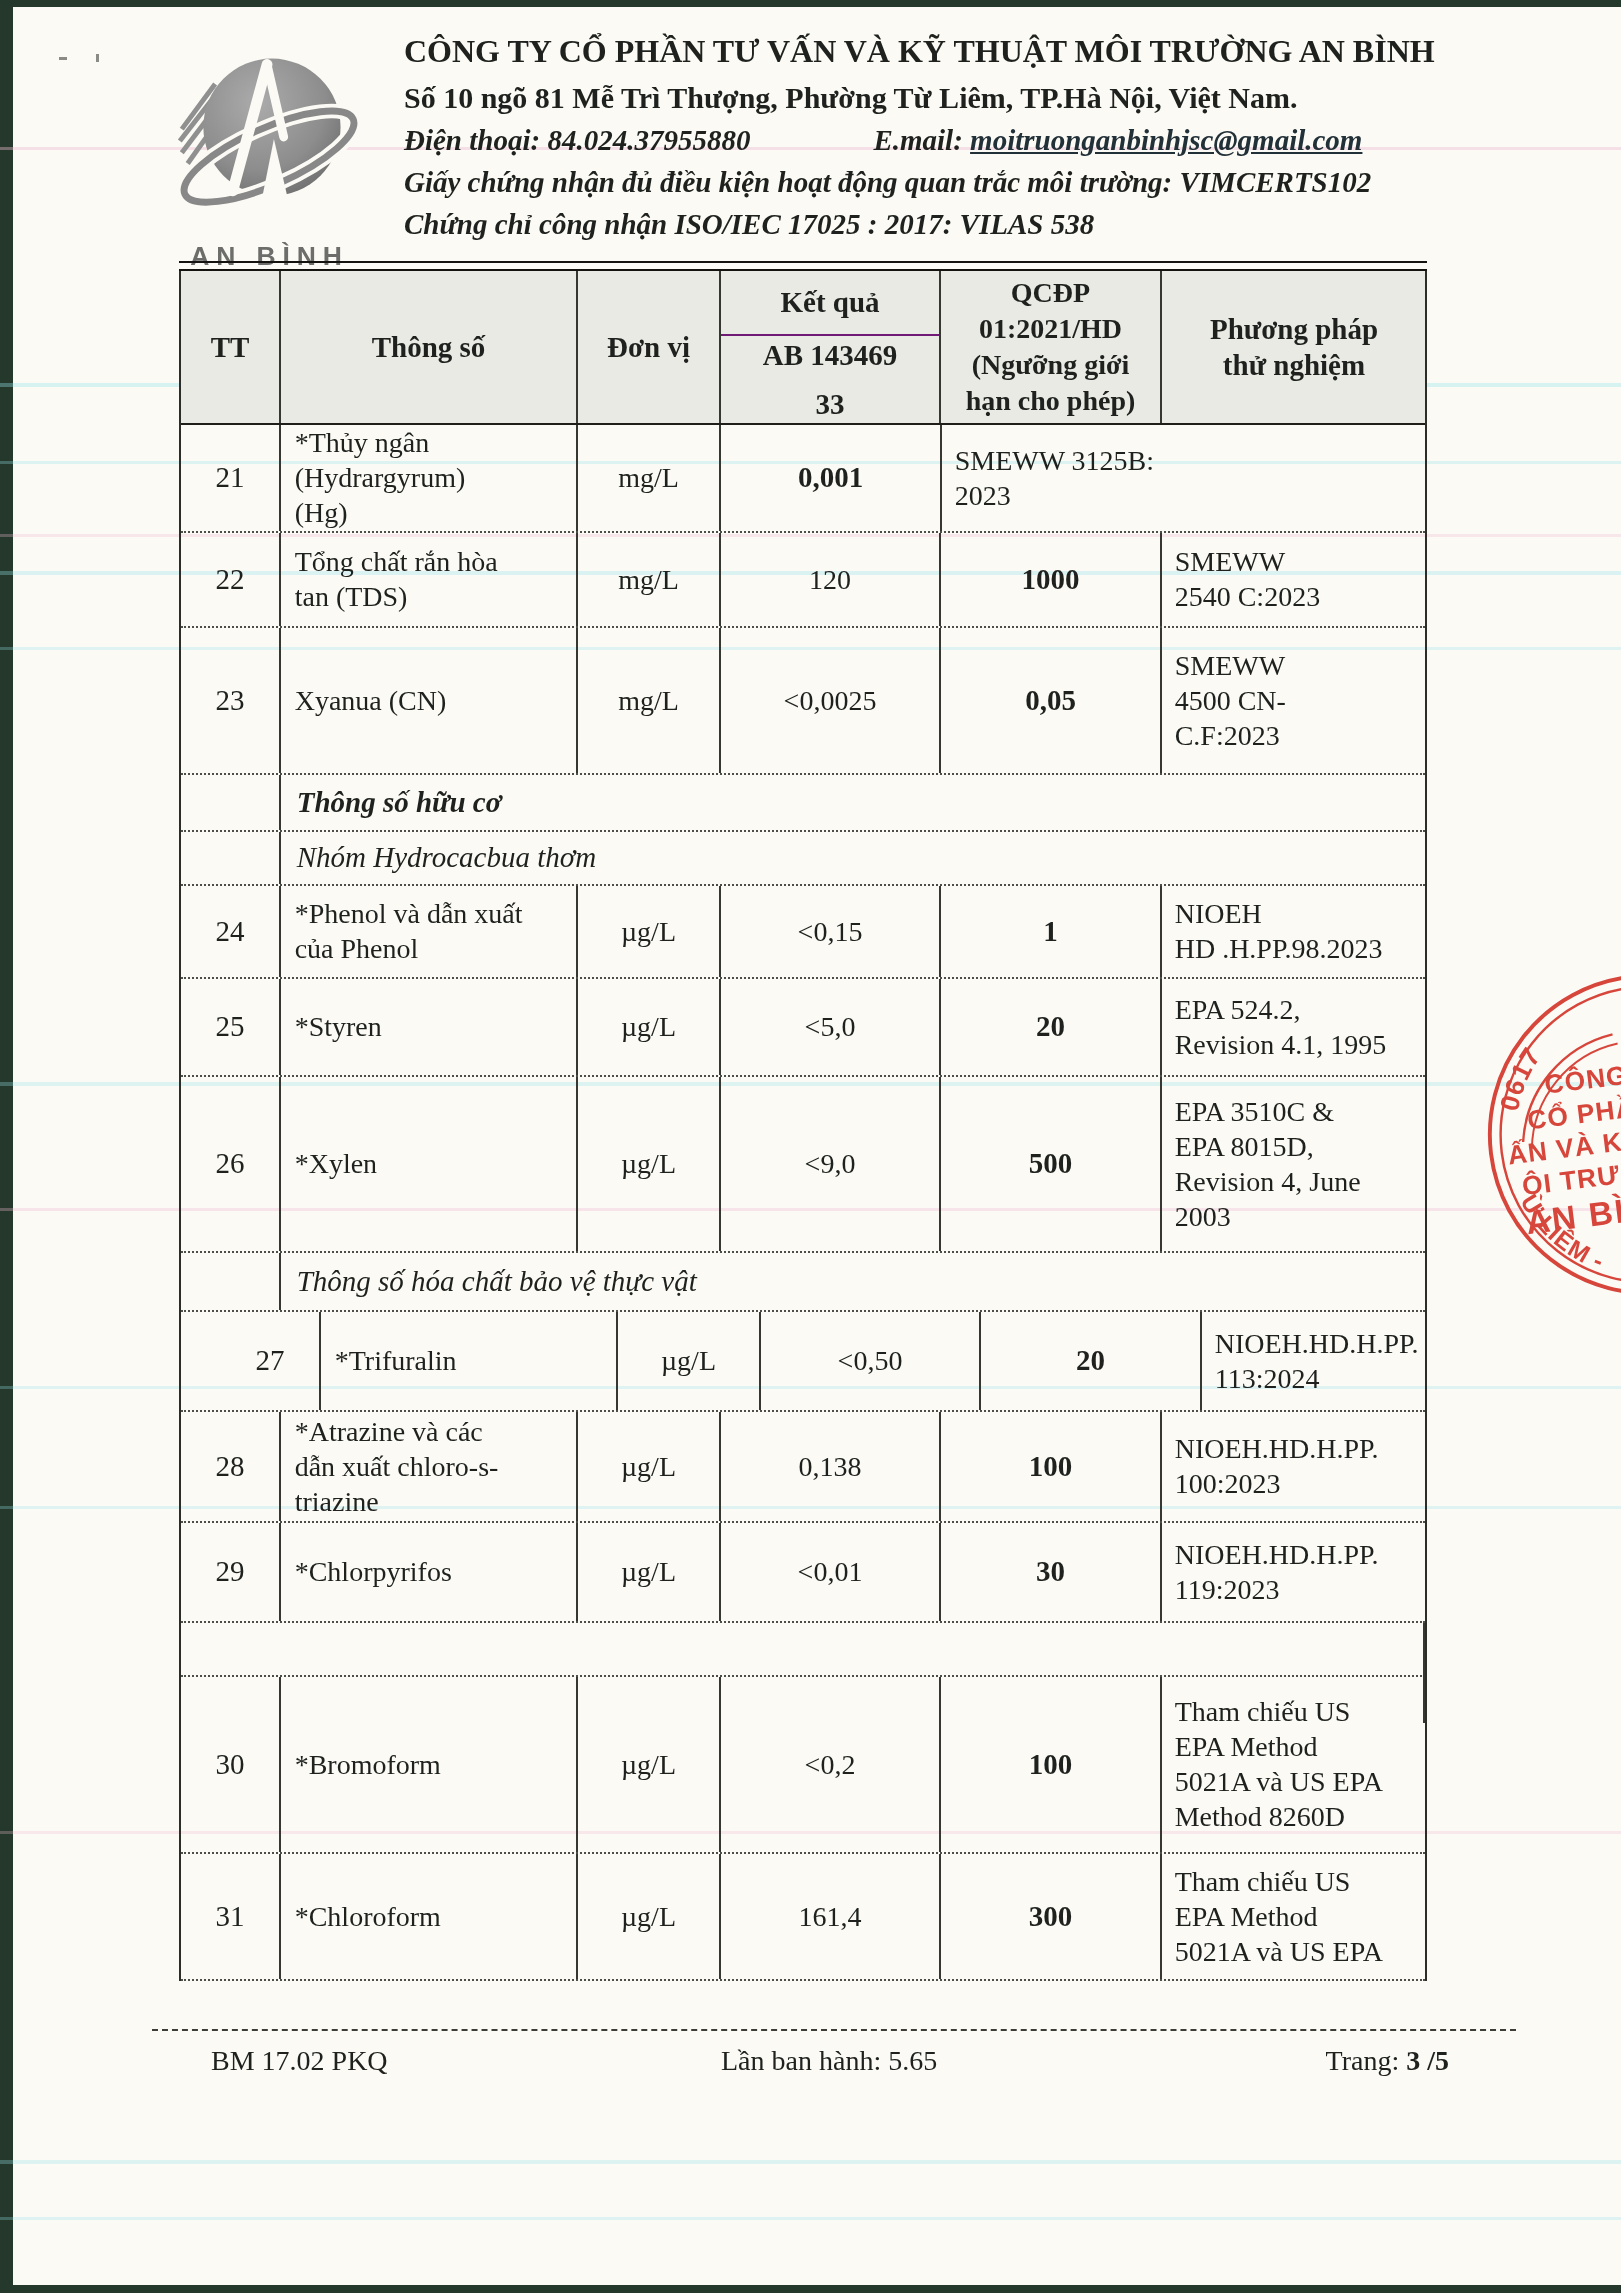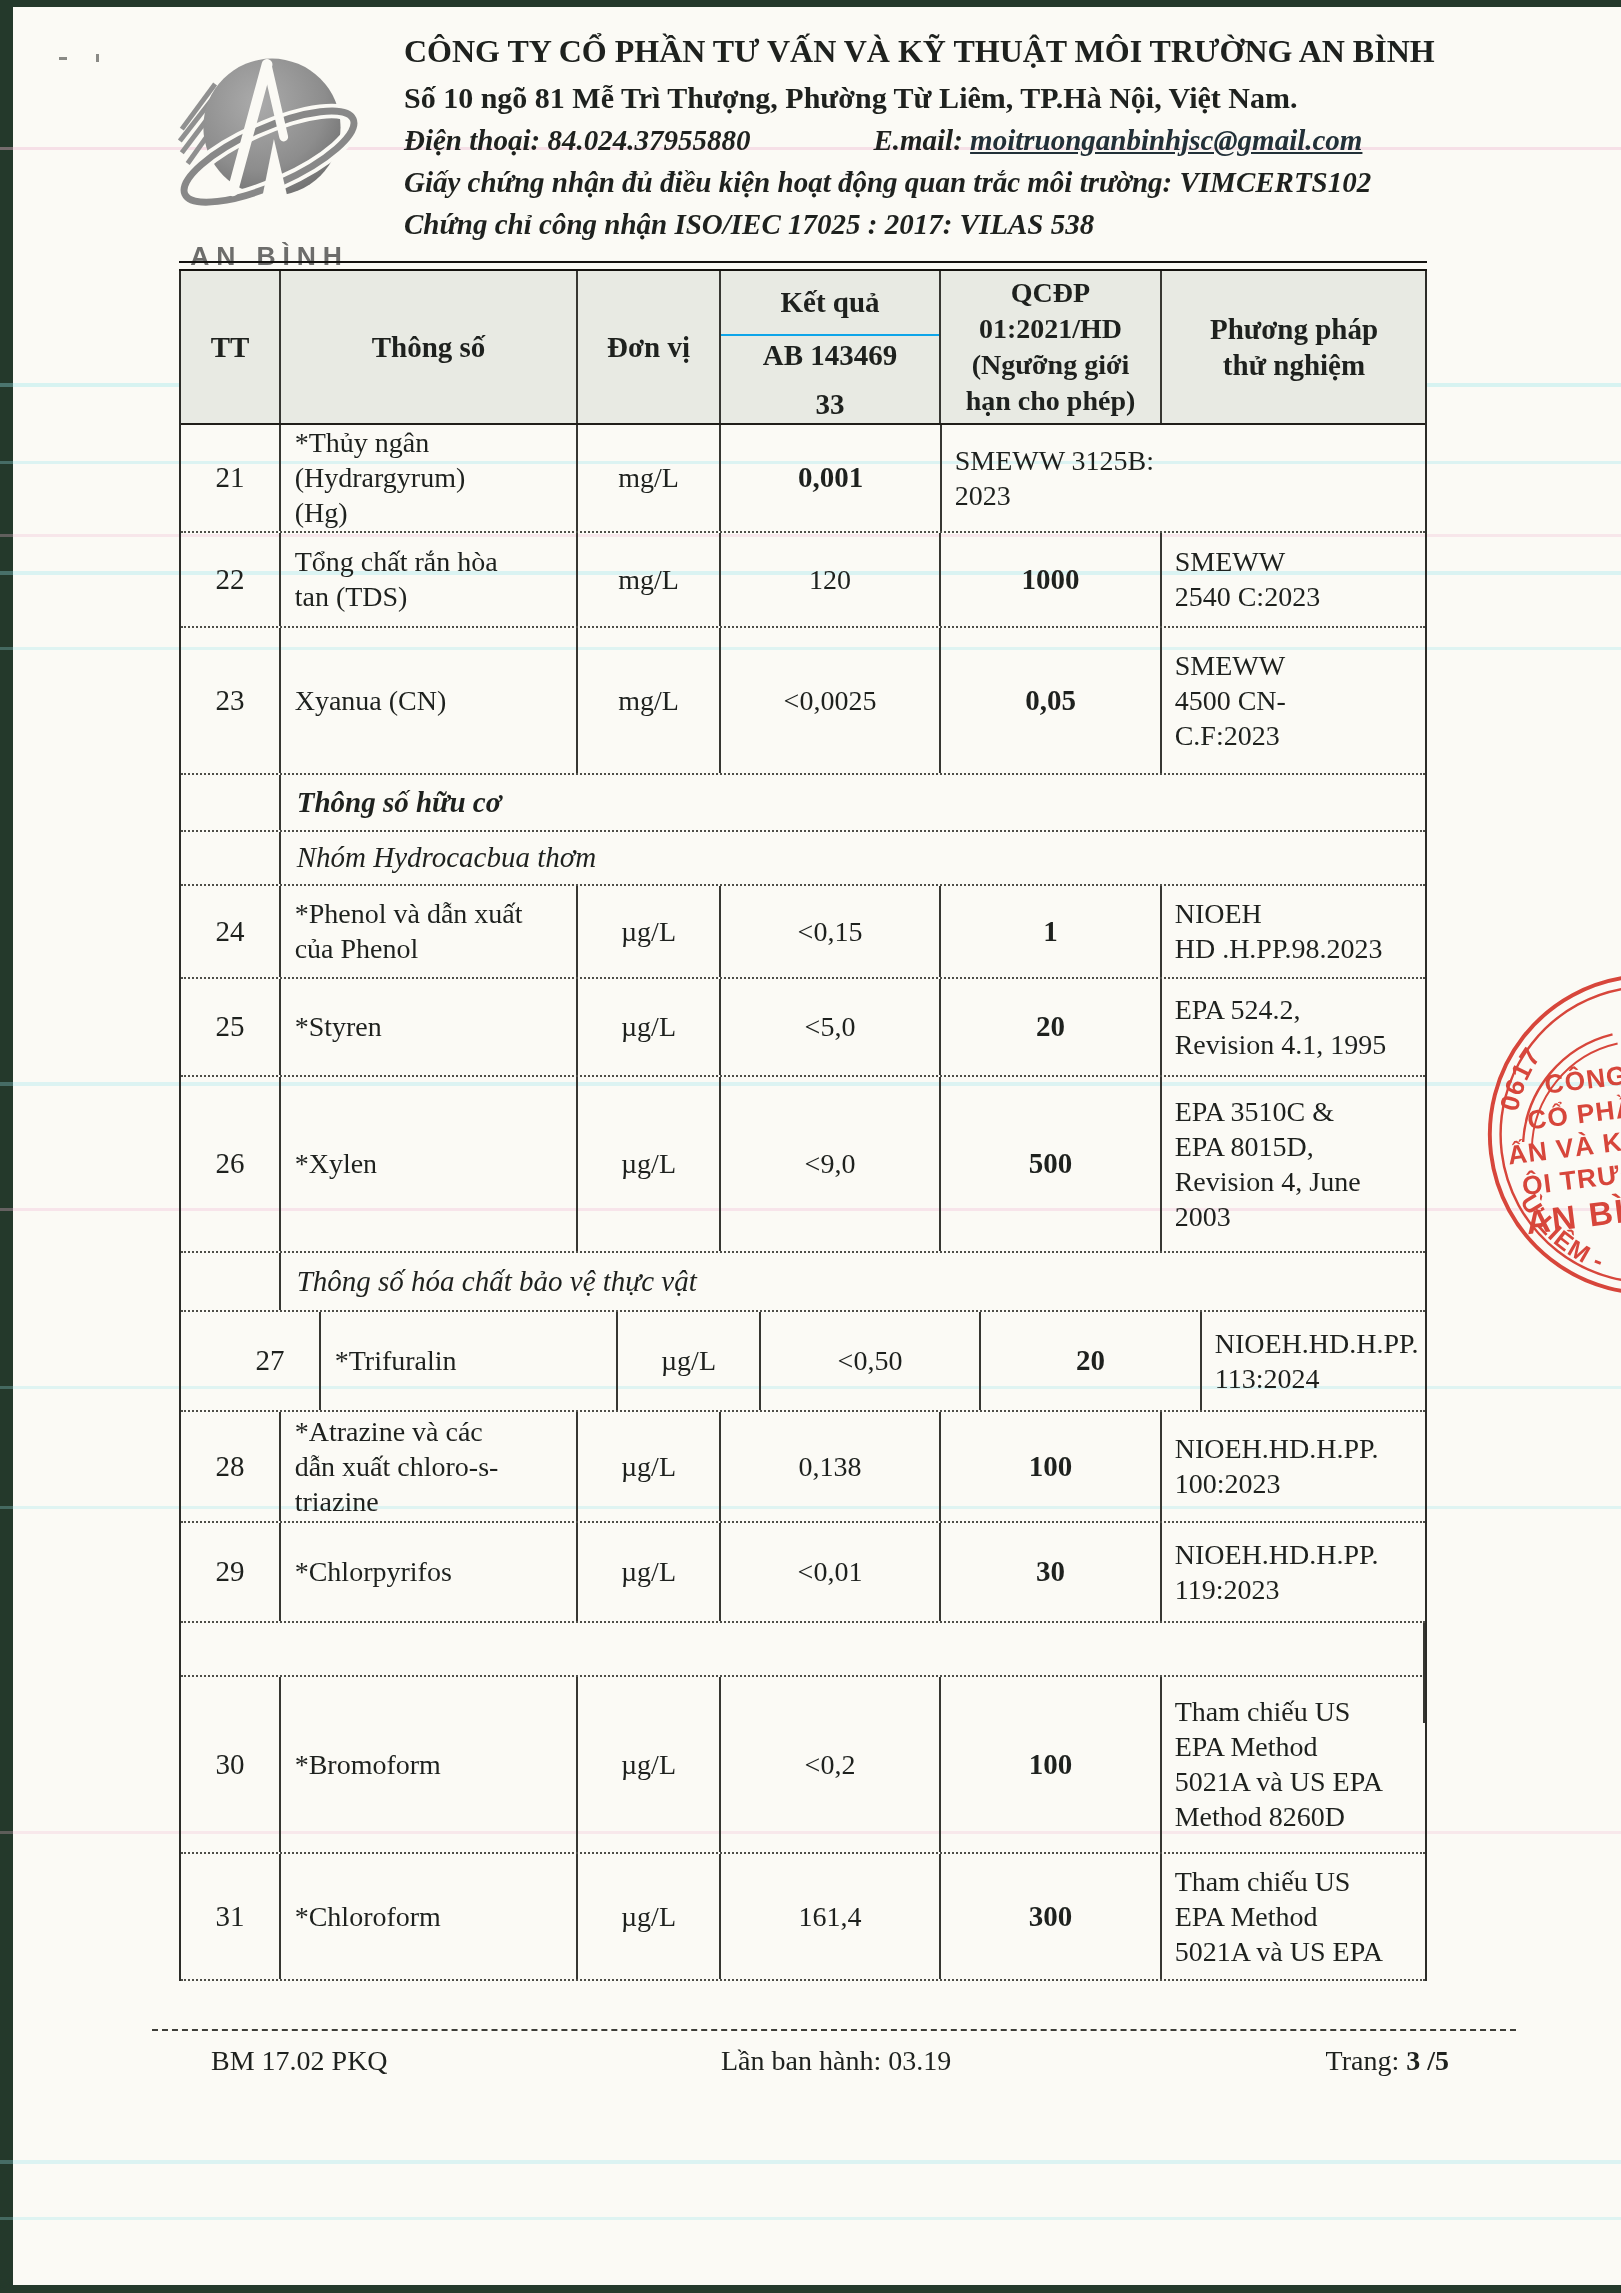--- a/index.html
+++ b/index.html
@@ -36,21 +36,21 @@
         border-right:2px solid #373732;overflow:hidden;}
   .c-tt{flex:0 0 100px;font-size:29px;}
   .c-param{flex:0 0 297px;justify-content:flex-start;text-align:left;padding-left:13.7px;}
   .c-unit{flex:0 0 143px;}
   .c-result{flex:0 0 220px;}
   .c-limit{flex:0 0 221px;font-weight:bold;font-size:29px;}
   .c-method{flex:0 0 264px;justify-content:flex-start;text-align:left;padding-left:12.7px;border-right:none;}
   .thead{background:#e8eae3;height:154px;border-bottom:2.9px solid #201e19;}
   .thead .cell{font-weight:bold;font-size:29px;line-height:36px;}
   .result-head{flex-direction:column;align-items:stretch;justify-content:flex-start;padding:0;}
-  .result-top{height:63px;border-bottom:2px solid #0ea5e9;display:flex;align-items:center;justify-content:center;}
+  .result-top{height:63px;border-bottom:2px solid #701a75;display:flex;align-items:center;justify-content:center;}
   .result-bot{flex:1;display:flex;flex-direction:column;align-items:center;justify-content:center;row-gap:12.7px;}
   .trow.section .c-span{flex:1 1 auto;justify-content:flex-start;text-align:left;padding-left:15.7px;
         font-style:italic;font-size:29px;border-right:none;}
   .trow.section .sec-bold{font-weight:bold;}
 
   
   .stamp{position:absolute;left:1482px;top:968px;transform:rotate(-7deg);opacity:.93;}
   .st{fill:#d5392e;font-family:"Liberation Sans","DejaVu Sans",sans-serif;font-weight:bold;
       font-size:27px;letter-spacing:1px;}
   .st-big{font-size:34px;letter-spacing:2px;}
@@ -290,17 +290,17 @@
     <text class="st" x="156" y="116" text-anchor="end">CÔNG</text>
     <text class="st" x="160" y="150" text-anchor="end">CỔ PHẦ</text>
     <text class="st" x="162" y="183" text-anchor="end">ẤN VÀ KỸ</text>
     <text class="st" x="160" y="216" text-anchor="end">ÔI TRƯỜ</text>
     <text class="st st-big" x="164" y="256" text-anchor="end">AN BÌN</text>
     <text class="st" style="font-size:25px"><textPath href="#arcBot" startOffset="6%">Ừ LIÊM -</textPath></text>
   </svg>
 
   <div class="footer-rule"></div>
   <div class="footer f-left">BM 17.02 PKQ</div>
-  <div class="footer f-center">Lần ban hành: 03.19</div>
+  <div class="footer f-center">Lần ban hành: 5.65</div>
   <div class="footer f-right"><span>Trang:</span>&nbsp;<b>3 /5</b></div>
 
 </div>
 
 
 </body></html>

